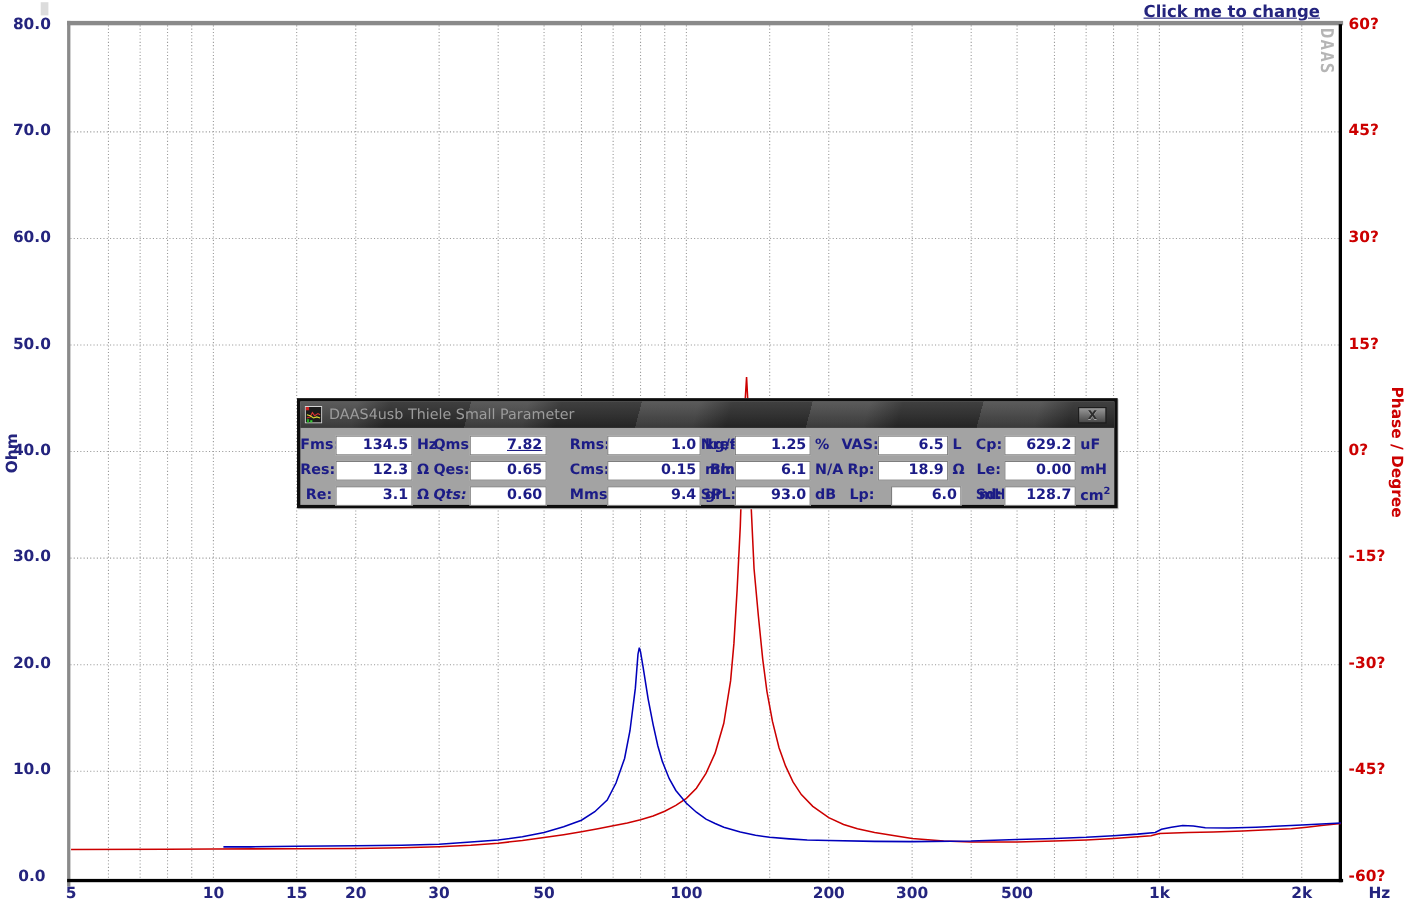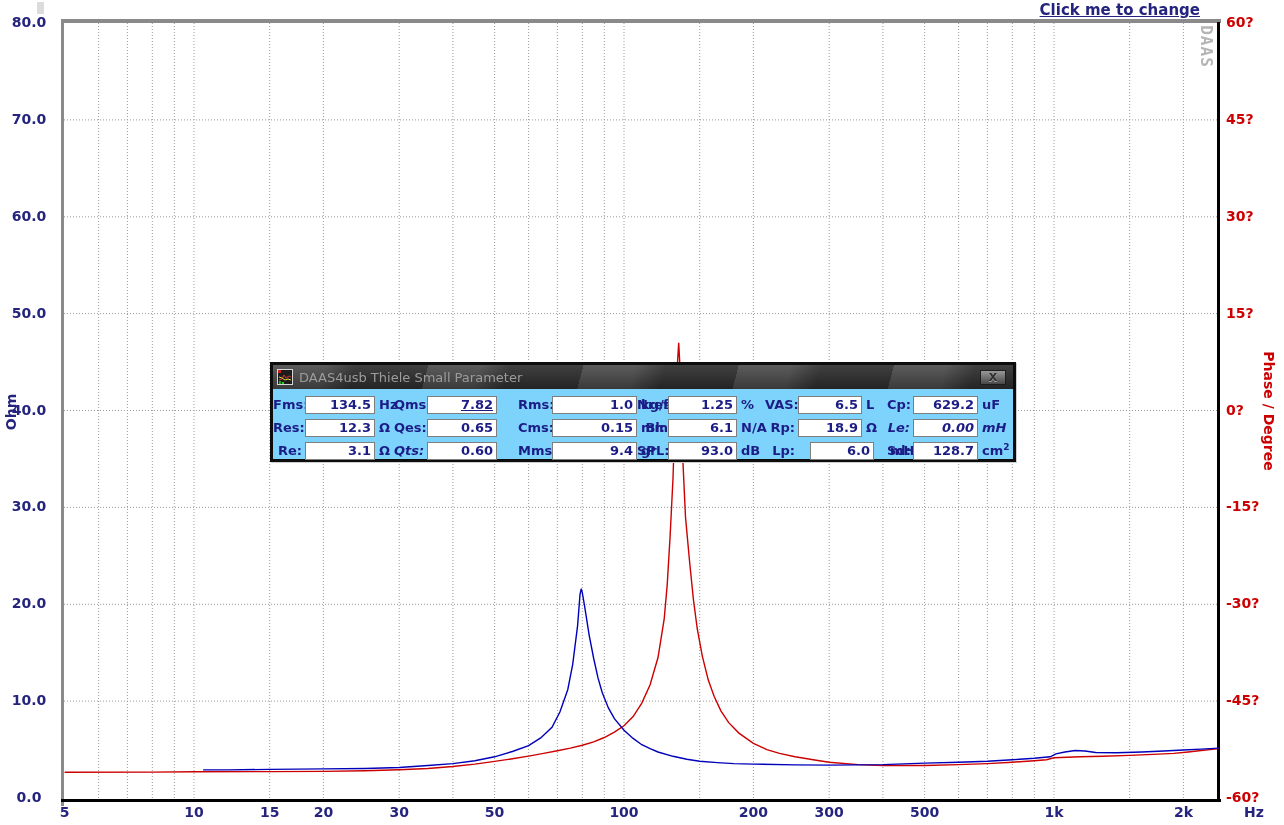--- a/index.html
+++ b/index.html
@@ -15,21 +15,21 @@
   .xtick{position:absolute;top:804px;width:60px;text-align:center;font-size:14px;}
   #xunit{position:absolute;top:804px;left:1234px;width:40px;text-align:center;font-size:14px;}
   .vlabel{position:absolute;font-size:14px;text-align:center;white-space:nowrap;}
   #ohm-label{left:-9px;top:404px;width:40px;transform:rotate(-90deg);}
   #phase-label{left:1209px;top:403px;width:120px;transform:rotate(90deg);}
   #watermark{position:absolute;left:1182px;top:37px;width:48px;text-align:center;
              transform:rotate(90deg);color:#b5b5b5;font-family:"DejaVu Sans Mono","Liberation Mono",monospace;
              font-size:16px;font-weight:600;letter-spacing:1px;}
   
   #dialog{position:absolute;left:270px;top:362px;width:746px;height:100px;
-          border:3px solid #0d0d0d;box-sizing:border-box;background:#7dd3fc;
+          border:3px solid #0d0d0d;box-sizing:border-box;background:#a3a3a3;
           box-shadow:1px 1px 0 #cfcfcf;}
   #titlebar{height:24px;display:flex;align-items:center;
      background:
        repeating-linear-gradient(105deg,rgba(255,255,255,0.06) 0 50px,rgba(0,0,0,0.22) 80px 150px),
        linear-gradient(180deg,#525252,#2e2e2e);
      cursor:move;}
   #app-icon{margin-left:4px;flex:0 0 auto;}
   #dlg-title{margin-left:6px;color:#9c9c9c;font-size:13px;flex:1 1 auto;white-space:nowrap;overflow:hidden;}
   #close-btn{flex:0 0 auto;width:24px;height:13px;margin-right:7px;
      background:linear-gradient(180deg,#989898,#484848);
@@ -206,21 +206,21 @@
           <div class="fgroup" style="width: 128px;">
             <span class="flabel" style="width: 28px;">Bl:</span>
             <span class="fbox" style="width: 64px;">6.1</span>
             <span class="funit">N/A</span>
           </div>
           <div class="fgroup" style="width: 122px;">
             <span class="flabel" style="width: 30px;">Rp:</span>
             <span class="fbox" style="width: 59px;">18.9</span>
             <span class="funit">Ω</span>
           </div>
-          <div class="fgroup" style="width: 126px; font-style: italic;">
+          <div class="fgroup" style="width: 126px;">
             <span class="flabel" style="width: 23px;">Le:</span>
             <span class="fbox" style="width: 60px;">0.00</span>
             <span class="funit">mH</span>
           </div>
         </div>
         <div class="frow">
           <div class="fgroup" style="width: 121px;">
             <span class="flabel" style="width: 29px;">Re:</span>
             <span class="fbox" style="width: 65px; text-align: right;">3.1</span>
             <span class="funit">Ω</span>

